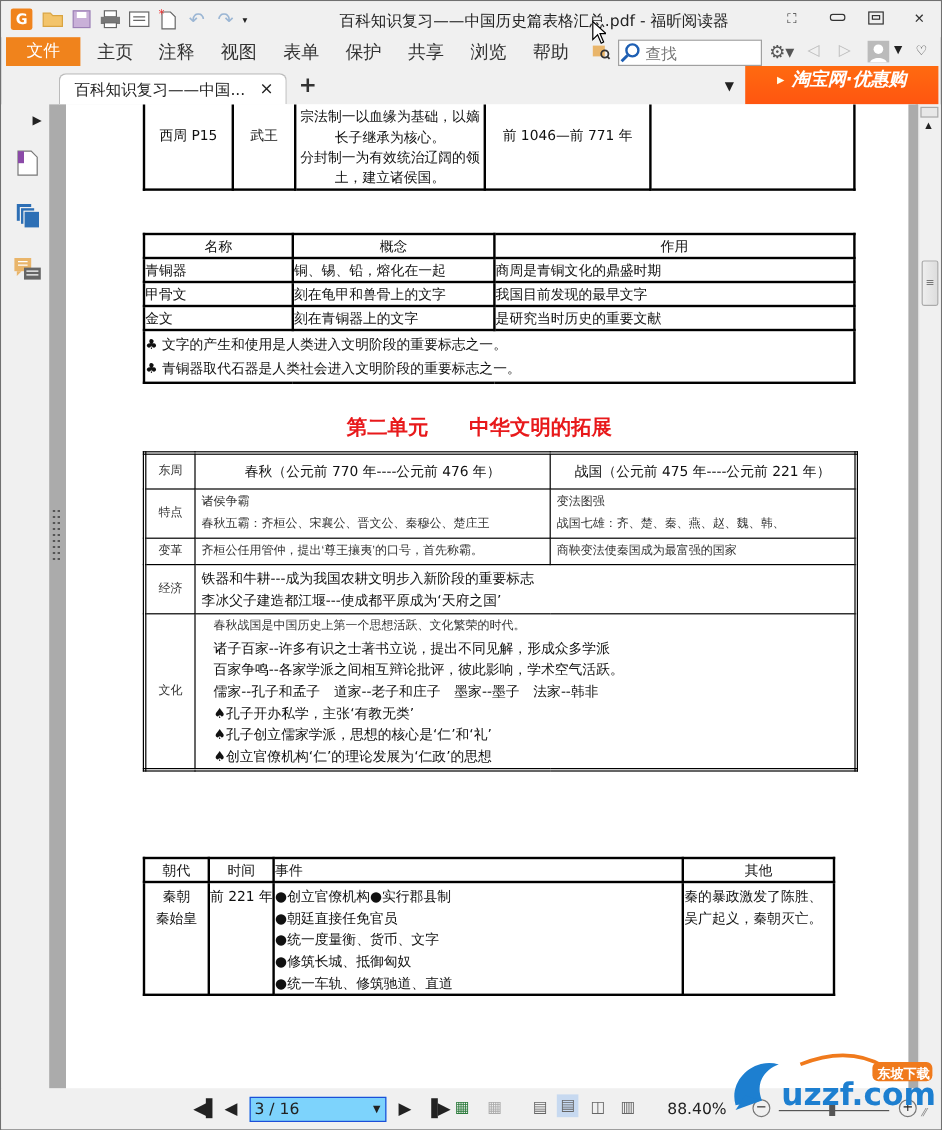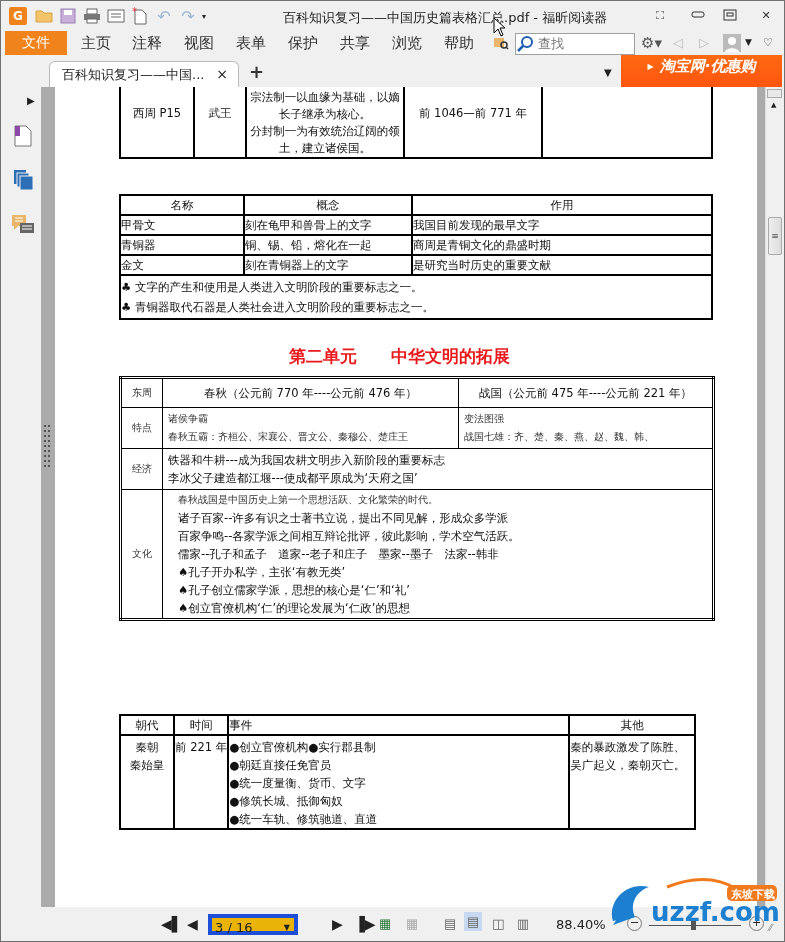--- a/index.html
+++ b/index.html
@@ -9,21 +9,21 @@
 #titlebar{position:absolute;left:0;top:0;width:783px;height:30px;background:#f0f0f0}
 .qa{position:absolute;top:6px;height:18px;width:18px;display:flex;align-items:center;justify-content:center}
 #app-logo{left:8px;background:#f0831c;border-radius:2px;color:#fff;font-weight:bold;font-size:12px}
 #win-title{position:absolute;left:282px;top:8px;font-size:13px;color:#222;white-space:nowrap}
 .winbtn{position:absolute;top:6px;width:18px;height:16px;display:flex;align-items:center;justify-content:center;color:#333;font-size:11px}
 
 #menubar{position:absolute;left:0;top:30px;width:783px;height:26px}
 #file-menu{position:absolute;left:4px;top:0;width:62px;height:24px;background:#f0831c;color:#fff;font-size:14px;display:flex;align-items:center;justify-content:center}
 .menu-item{position:absolute;top:3px;font-size:15px;color:#333}
 #search-box{position:absolute;left:514px;top:2px;width:120px;height:22px;border:1px solid #a0a0a0;background:#fff;display:flex;align-items:center}
-#search-box input{border:none;outline:none;font-size:13px;width:90px;margin-left:4px;background:transparent;font-family:Liberation Mono, monospace}
+#search-box input{border:none;outline:none;font-size:13px;width:90px;margin-left:4px;background:transparent;font-family:Liberation Sans, sans-serif}
 
 #tabbar{position:absolute;left:0;top:56px;width:783px;height:30px}
 #doc-tab{position:absolute;left:48px;top:4px;width:190px;height:26px;background:#fff;border:1px solid #bbb;border-bottom:none;border-radius:6px 6px 0 0;display:flex;align-items:center;padding-left:12px;font-size:13px}
 #tab-close{position:absolute;right:10px;top:4px;font-size:14px}
 #new-tab{position:absolute;left:248px;top:4px;font-size:18px;font-weight:bold;color:#333}
 #tab-dropdown{position:absolute;left:603px;top:10px;font-size:10px}
 #ad-banner{position:absolute;left:620px;top:54px;width:161px;height:32px;background:linear-gradient(#ff6a10,#ff5510);color:#fff;font-weight:bold;font-style:italic;font-size:15px;display:flex;align-items:flex-start;justify-content:center;padding-top:2px}
 
 #leftpanel{position:absolute;left:0;top:86px;width:40px;height:820px;background:#f0f0f0}
 #leftsplit{position:absolute;left:40px;top:86px;width:14px;height:820px;background:#ababab}
@@ -35,21 +35,21 @@
 #vthumb{position:absolute;left:2px;top:130px;width:14px;height:38px;background:linear-gradient(90deg,#eee,#ddd);border:1px solid #aaa;border-radius:2px;display:flex;align-items:center;justify-content:center;font-size:9px;color:#555}
 table{border-collapse:collapse;position:absolute;background:#fff}
 td,th{border:1px solid #000;font-weight:normal;font-size:11.5px;line-height:18px;color:#111}
 .thick td,.thick th{border:2px solid #000}
 .sec-title{position:absolute;color:#e8191b;font-weight:bold;font-size:17px;white-space:nowrap}
 .small{font-family:Liberation Sans, sans-serif;font-size:10px;color:#333}
 .c{text-align:center}
 
 #statusbar{position:absolute;left:0;top:906px;width:783px;height:34px;background:#f0f0f0}
 .nav{position:absolute;top:9px;font-size:14px;color:#222}
-#page-box{position:absolute;left:207px;top:7px;width:90px;height:21px;background:#eab308;border:4px solid #1d4ed8;font-size:13px;padding-left:3px;line-height:19px}
+#page-box{position:absolute;left:207px;top:7px;width:114px;height:21px;background:#7dd3fc;border:1px solid #1d4ed8;font-size:13px;padding-left:3px;line-height:19px}
 #zoom-val{position:absolute;left:555px;top:10px;font-size:13px}
 #zoom-slider{position:absolute;left:648px;top:18px;width:92px;height:1px;background:#555}
 #zoom-thumb{position:absolute;left:690px;top:12px;width:5px;height:11px;background:#555}
 #watermark{position:absolute;left:606px;top:872px;width:172px;height:60px}
 </style>
 </head>
 <body>
 
 <div id="app">
 
@@ -197,28 +197,28 @@
       </table>
 
     <table class="thick" style="left:64px;top:107px;width:594px">
       <tbody>
           <tr>
         <th style="width:124px">名称</th>
         <th style="width:168px">概念</th>
         <th>作用</th>
       </tr>
       <tr>
+        <td>青铜器</td>
+        <td>铜、锡、铅，熔化在一起</td>
+        <td>商周是青铜文化的鼎盛时期</td>
+      </tr>
+      <tr>
         <td>甲骨文</td>
         <td>刻在龟甲和兽骨上的文字</td>
         <td>我国目前发现的最早文字</td>
-      </tr>
-      <tr>
-        <td>青铜器</td>
-        <td>铜、锡、铅，熔化在一起</td>
-        <td>商周是青铜文化的鼎盛时期</td>
       </tr>
       <tr>
         <td>金文</td>
         <td>刻在青铜器上的文字</td>
         <td>是研究当时历史的重要文献</td>
       </tr>
       <tr>
         <td colspan="3" style="line-height:20px;padding:1px 0">
           <div>♣ 文字的产生和使用是人类进入文明阶段的重要标志之一。</div>
           <div>♣ 青铜器取代石器是人类社会进入文明阶段的重要标志之一。</div>
@@ -238,20 +238,25 @@
       <tr>
         <td class="c small">特点</td>
         <td class="small" style="padding:2px 5px;line-height:18px">
           <div>诸侯争霸</div>
           <div>春秋五霸：齐桓公、宋襄公、晋文公、秦穆公、楚庄王</div>
         </td>
         <td class="small" style="padding:2px 5px;line-height:18px">
           <div>变法图强</div>
           <div>战国七雄：齐、楚、秦、燕、赵、魏、韩、</div>
         </td>
+      </tr>
+      <tr style="height:22px">
+        <td class="c small">变革</td>
+        <td class="small" style="padding-left:5px">齐桓公任用管仲，提出‘尊王攘夷’的口号，首先称霸。</td>
+        <td class="small" style="padding-left:5px">商鞅变法使秦国成为最富强的国家</td>
       </tr>
       <tr>
         <td class="c small">经济</td>
         <td colspan="2" style="padding:2px 5px">
           <div>铁器和牛耕---成为我国农耕文明步入新阶段的重要标志</div>
           <div>李冰父子建造都江堰---使成都平原成为‘天府之国’</div>
         </td>
       </tr>
       <tr>
         <td class="c small">文化</td>

